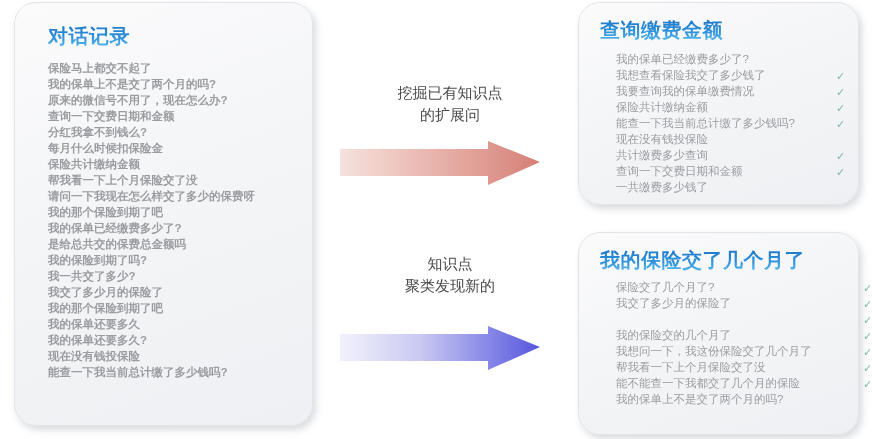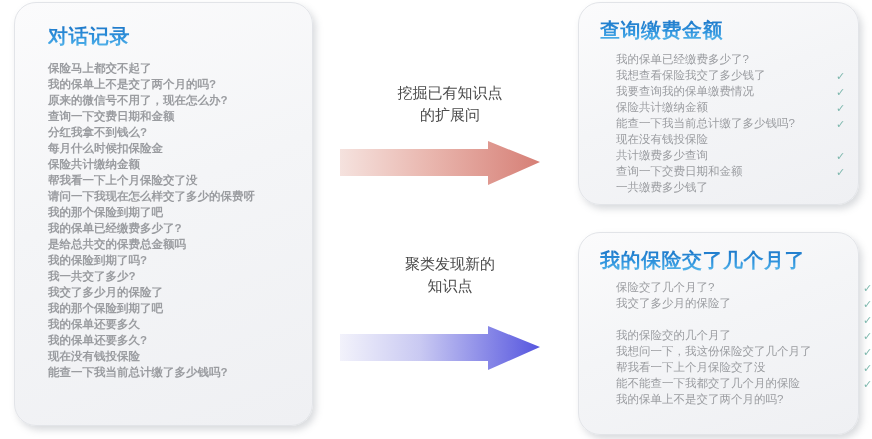--- a/index.html
+++ b/index.html
@@ -153,22 +153,22 @@
         <stop offset="0%" stop-color="#f5e2de"></stop>
         <stop offset="45%" stop-color="#e9b6ae"></stop>
         <stop offset="100%" stop-color="#d67f76"></stop>
       </linearGradient>
     </defs>
     <path d="M0,8 L148,8 L148,0 L200,21 L148,44 L148,35 L0,35 Z" fill="url(#grad-pink)"></path>
   </svg>
 </div>
 
 <div class="flow-caption" id="caption-2">
+  <div>知识点</div>
   <div>聚类发现新的</div>
-  <div>知识点</div>
 </div>
 <div class="arrow" id="arrow-2">
   <svg width="200" height="46" viewBox="0 0 200 46">
     <defs>
       <linearGradient id="grad-purple" x1="0" y1="0" x2="1" y2="0">
         <stop offset="0%" stop-color="#f2f2fb"></stop>
         <stop offset="40%" stop-color="#c9c9f2"></stop>
         <stop offset="100%" stop-color="#5656df"></stop>
       </linearGradient>
     </defs>

